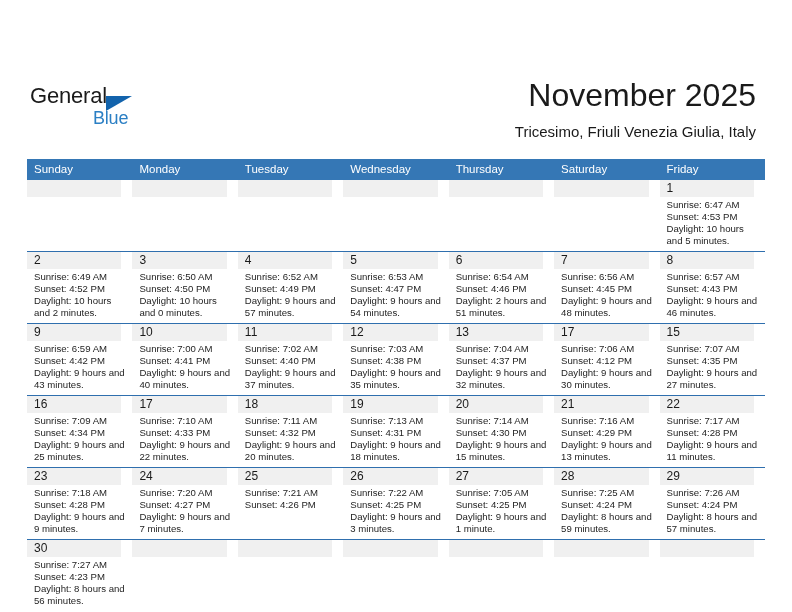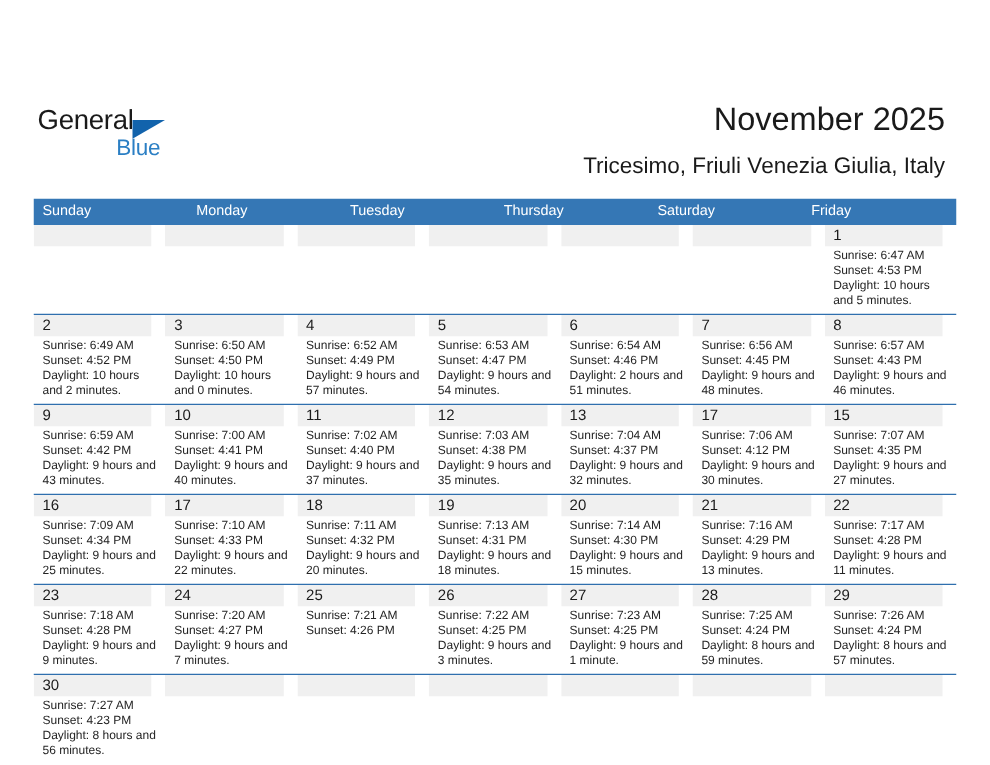--- a/index.html
+++ b/index.html
@@ -63,30 +63,30 @@
     width: 0;
     height: 0;
     border-top: 15px solid #1263ac;
     border-right: 26px solid transparent;
   }
 
   .title {
     position: absolute;
     right: 36px;
     top: 32px;
-    font-size: 26px;
+    font-size: 32px;
     color: #1a1a1a;
     white-space: nowrap;
     line-height: 32px;
   }
   .subtitle {
     position: absolute;
     right: 36px;
     top: 76px;
-    font-size: 18px;
+    font-size: 15px;
     color: #1a1a1a;
     text-align: right;
     white-space: nowrap;
     line-height: 18px;
   }
 
   
   .calendar {
     position: absolute;
     left: 27px;
@@ -170,20 +170,21 @@
 
     <div class="title">November 2025</div>
     <div class="subtitle">Tricesimo, Friuli Venezia Giulia, Italy</div>
   </div>
 
   <div class="calendar">
     <div class="weekdays">
         <div class="weekday">Sunday</div>
         <div class="weekday">Monday</div>
         <div class="weekday">Tuesday</div>
+        <div class="weekday">Wednesday</div>
         <div class="weekday">Thursday</div>
         <div class="weekday">Saturday</div>
         <div class="weekday">Friday</div>
       </div>
     <div id="weeks-container">
         <div class="week">
           <div class="day day-empty">
             <div class="day-number-strip">
               <div class="day-number"></div>
             </div>
@@ -478,21 +479,21 @@
               <div>Sunrise: 7:22 AM</div>
               <div>Sunset: 4:25 PM</div>
               <div>Daylight: 9 hours and 3 minutes.</div>
             </div>
           </div>
           <div class="day">
             <div class="day-number-strip">
               <div class="day-number">27</div>
             </div>
             <div class="day-info">
-              <div>Sunrise: 7:23 AM</div>
+              <div>Sunrise: 7:05 AM</div>
               <div>Sunset: 4:25 PM</div>
               <div>Daylight: 9 hours and 1 minute.</div>
             </div>
           </div>
           <div class="day">
             <div class="day-number-strip">
               <div class="day-number">28</div>
             </div>
             <div class="day-info">
               <div>Sunrise: 7:25 AM</div>

